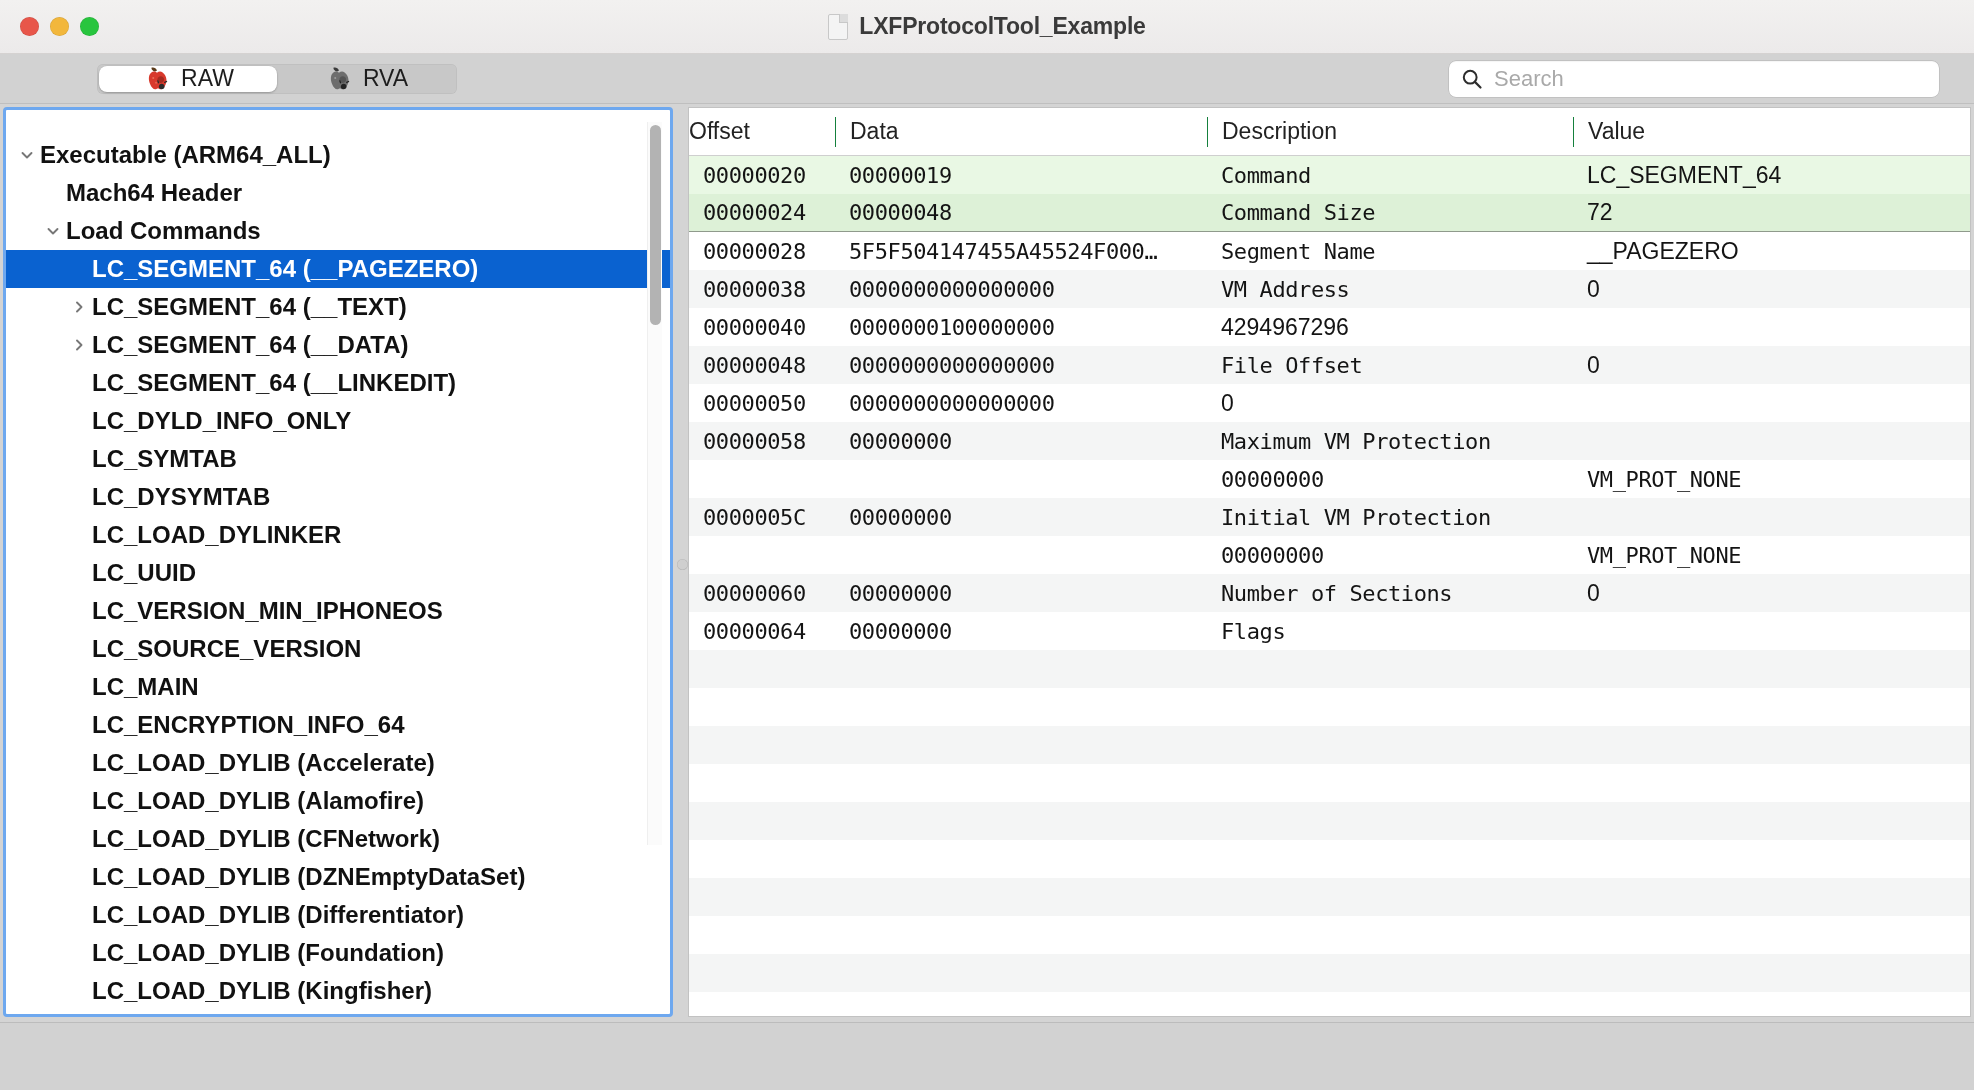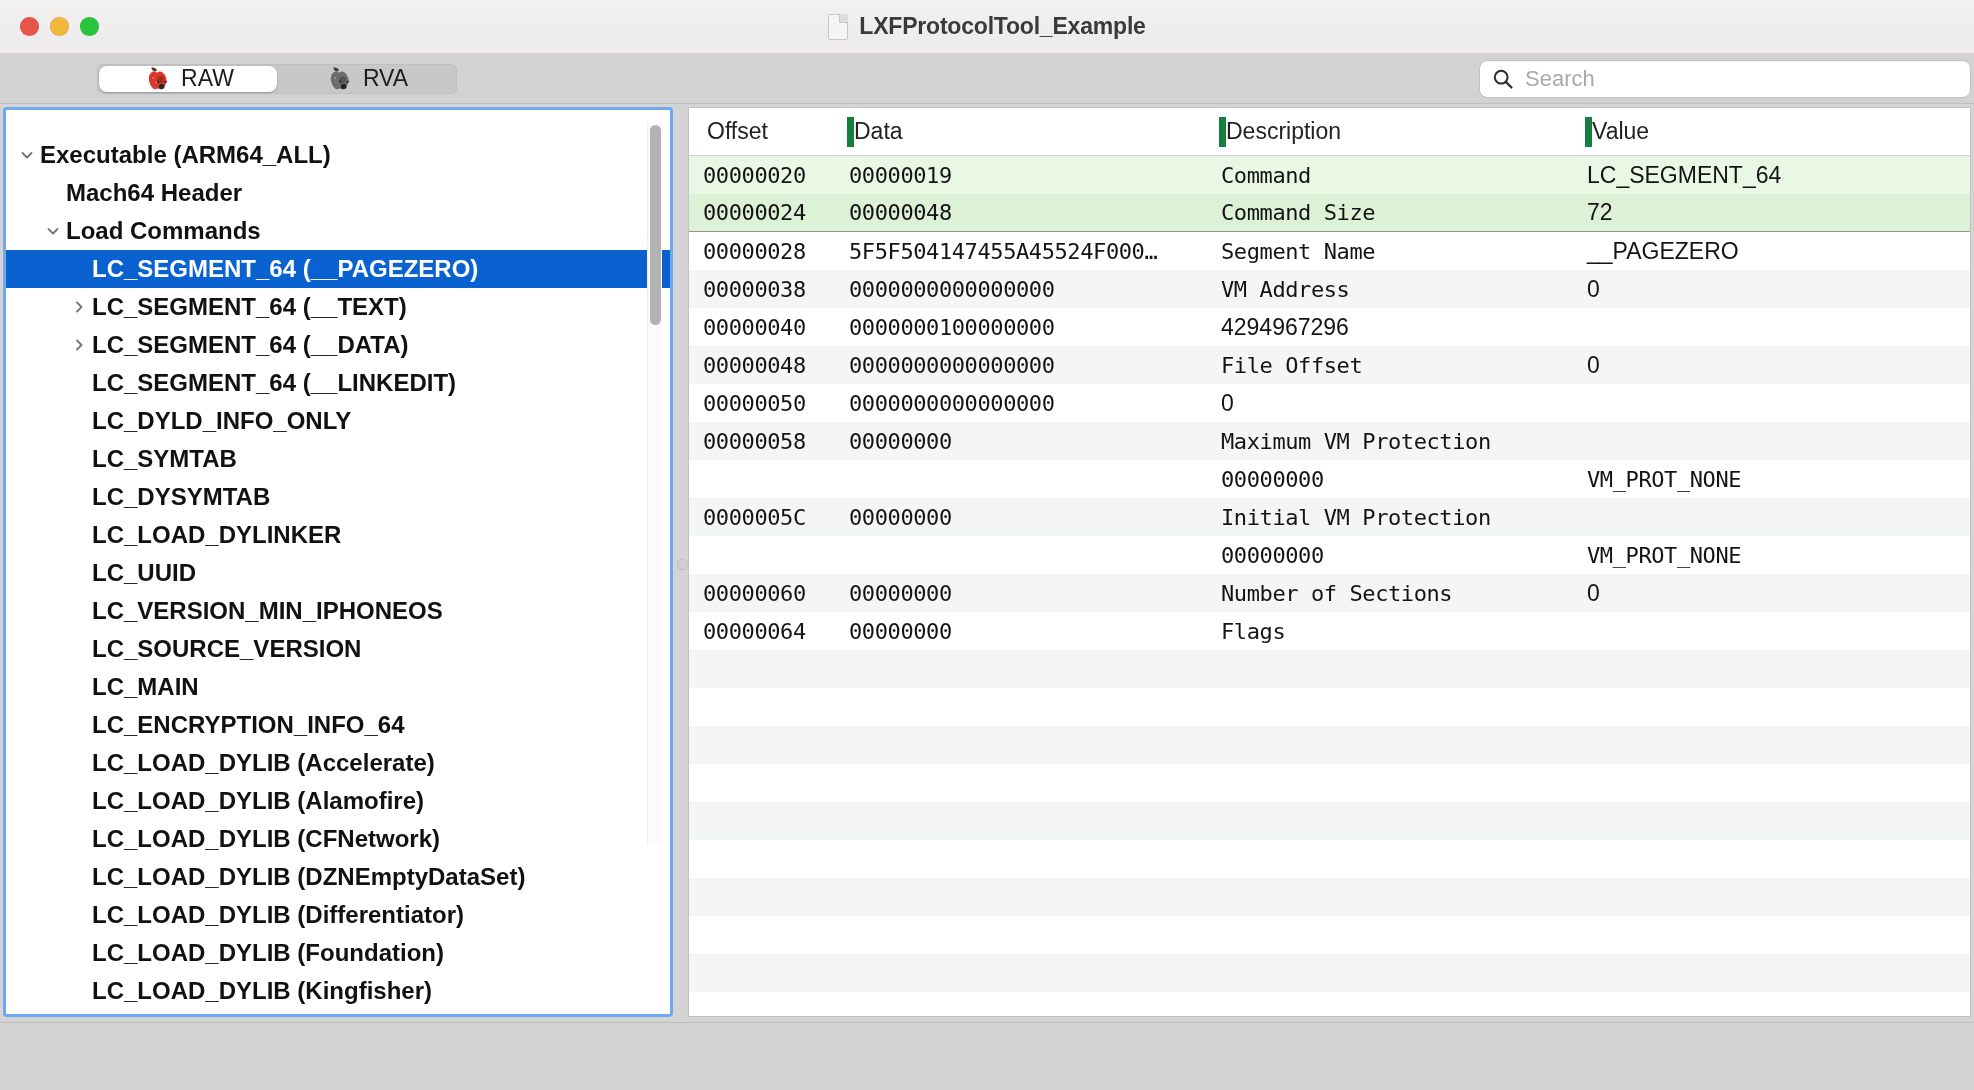--- a/index.html
+++ b/index.html
@@ -84,21 +84,21 @@
     min-width:178px;
   }
   .seg.active {
     background:#ffffff;
     box-shadow:0 1px 2px rgba(0,0,0,.22), 0 0 0 .5px rgba(0,0,0,.06);
   }
   .apple-icon { width:30px; height:30px; position:relative; }
   .apple-icon svg { width:30px; height:30px; display:block; }
 
   .searchbox {
-    position:absolute; right:4px;
+    position:absolute; right:35px;
     width:490px; height:36px;
     background:#ffffff;
     border-radius:7px;
     display:flex; align-items:center;
     padding:0 12px;
     box-shadow:0 0 0 .5px rgba(0,0,0,.16), inset 0 1px 1px rgba(0,0,0,.04);
   }
   .search-glyph { width:22px; height:22px; margin-right:11px; flex:0 0 auto; }
   .search-placeholder {
     font-size:22px; color:#a9a9a9;
@@ -186,26 +186,26 @@
     min-width:0;
   }
   .thead {
     height:48px; flex:0 0 48px;
     display:flex; align-items:center;
     background:#ffffff;
     border-bottom:1px solid #cfcfcf;
   }
   .th {
     font-size:23px; color:#222;
-    padding-left:0;
+    padding-left:14px;
     height:30px;
     display:flex; align-items:center;
-    border-left:7px solid #15803d;
-  }
-  .th:first-child { border-left:none; padding-left:6px;margin-left:12px; }
+    border-left:1px solid #15803d;
+  }
+  .th:first-child { border-left:none; padding-left:0; }
 
   .c-offset { width:146px; flex:0 0 146px; }
   .c-data   { width:372px; flex:0 0 372px; }
   .c-desc   { width:366px; flex:0 0 366px; }
   .c-value  { flex:1 1 auto; }
 
   .tbody { flex:1 1 auto; overflow:hidden; }
   .tr {
     height:38px;
     display:flex; align-items:center;

